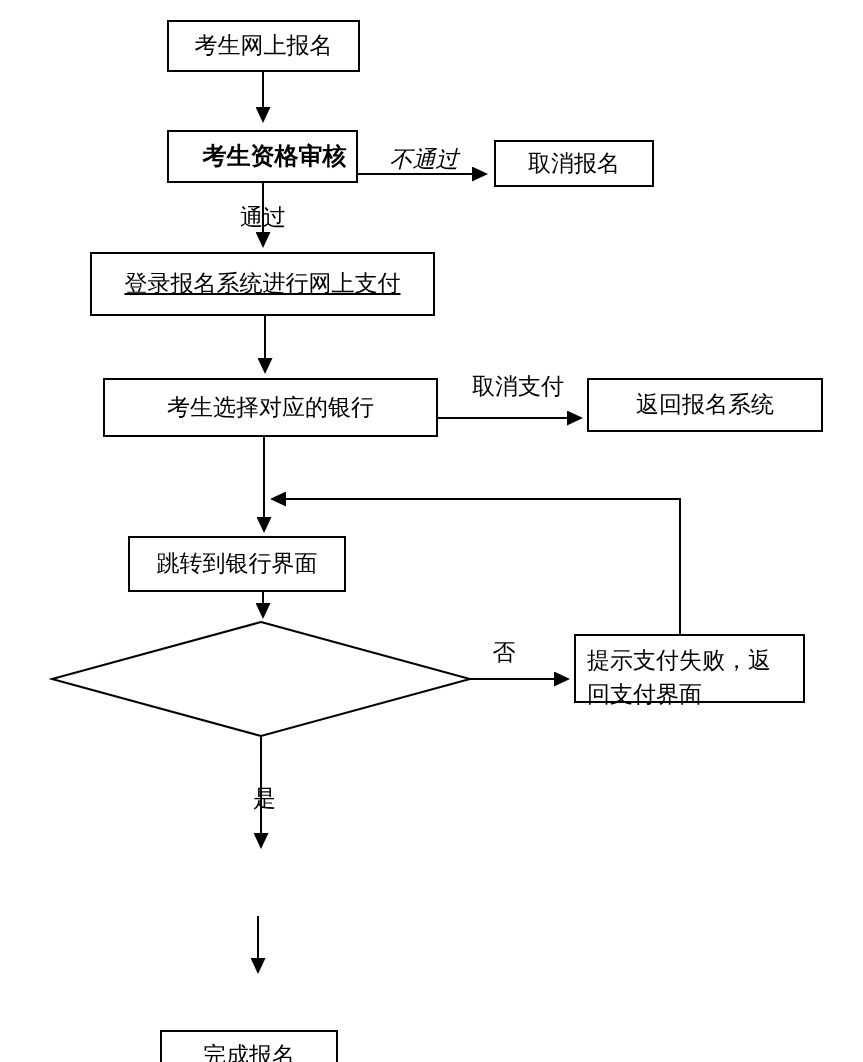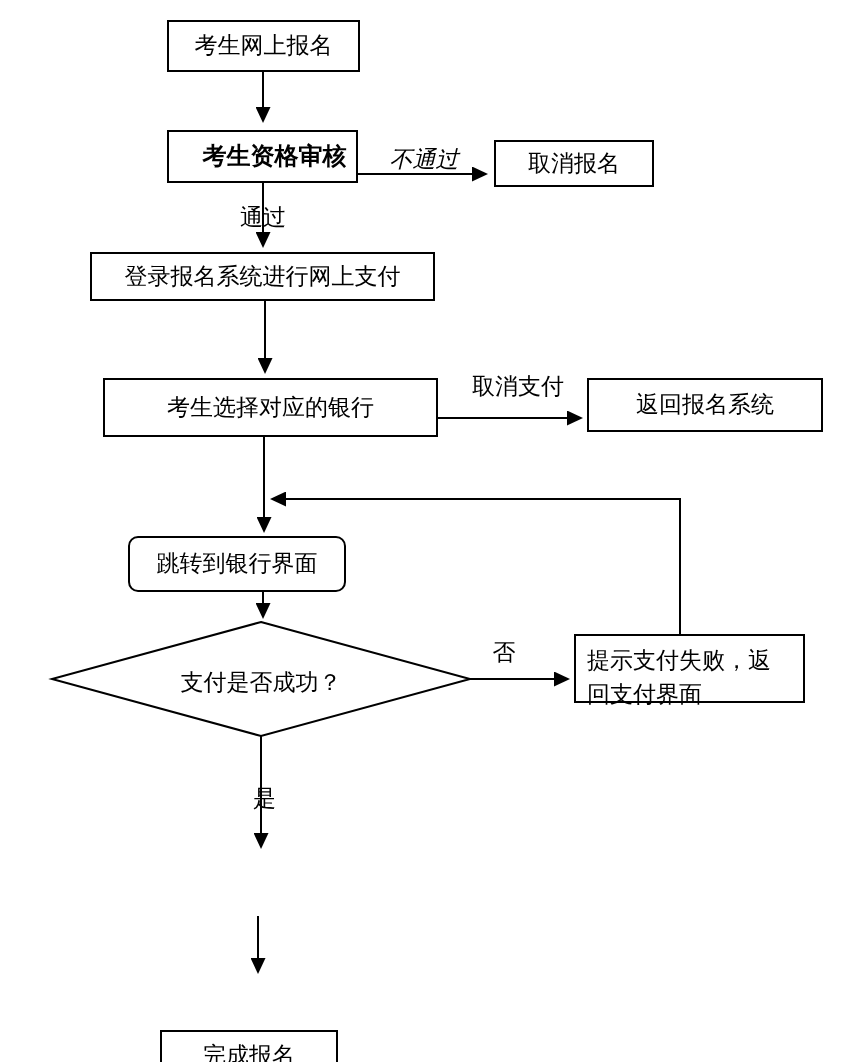--- a/index.html
+++ b/index.html
@@ -32,24 +32,24 @@
     align-items: center;
     justify-content: center;
     font-size: 23px;
     line-height: 1.2;
     text-align: right;
     white-space: nowrap;
   }
   #box-register   { left: 167px; top: 20px;  width: 193px; height: 52px; }
   #box-review     { left: 167px; top: 130px; width: 191px; height: 53px; font-weight: bold; font-size: 24px; padding-left: 24px; }
   #box-cancelreg  { left: 494px; top: 140px; width: 160px; height: 47px; }
-  #box-login      { left: 90px;  top: 252px; width: 345px; height: 49px; }
+  #box-login      { left: 90px;  top: 252px; width: 345px; height: 64px; text-decoration: underline; }
   #box-bank       { left: 103px; top: 378px; width: 335px; height: 59px; }
   #box-returnsys  { left: 587px; top: 378px; width: 236px; height: 54px; }
-  #box-jump       { left: 128px; top: 536px; width: 218px; height: 56px; border-radius: 10px; }
+  #box-jump       { left: 128px; top: 536px; width: 218px; height: 56px; }
   #box-fail {
     left: 574px; top: 634px; width: 231px; height: 69px;
     display: block;
     text-align: left;
     white-space: normal;
     padding: 8px 11px;
     line-height: 34px;
   }
   #box-paid       { left: 53px;  top: 854px; width: 434px; height: 62px; }
   #box-complete   { left: 160px; top: 1030px; width: 178px; height: 52px; }
@@ -106,21 +106,20 @@
   <div class="node" id="box-cancelreg">取消报名</div>
 
   <div class="node" id="box-login">登录报名系统进行网上支付</div>
 
   <div class="node" id="box-bank">考生选择对应的银行</div>
 
   <div class="node" id="box-returnsys">返回报名系统</div>
 
   <div class="node" id="box-jump">跳转到银行界面</div>
 
-  <div id="diamond-label">支付是否成功？</div>
 
   <div class="node" id="box-fail">提示支付失败，返回支付界面</div>
 
 
   <div class="node" id="box-complete">完成报名</div>
 
   <div class="edge-label" id="lbl-notpass">不通过</div>
 
   <div class="edge-label" id="lbl-pass">通过</div>
 

